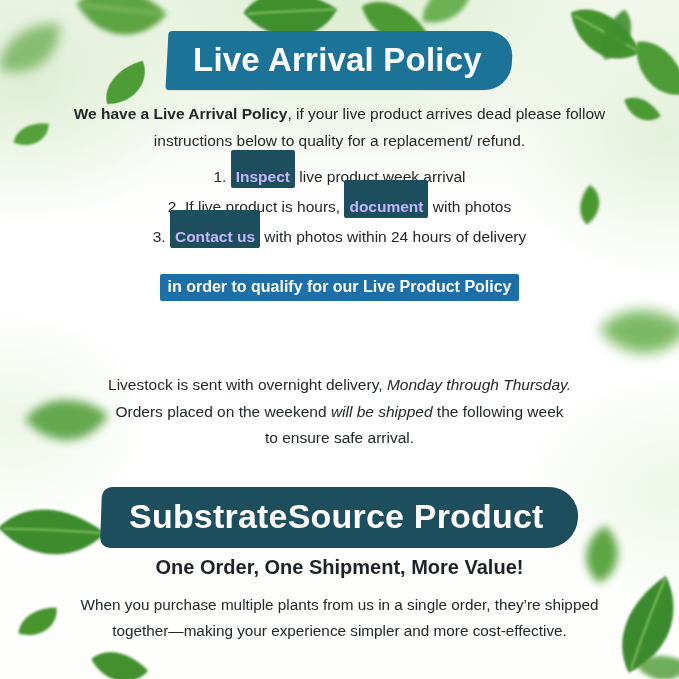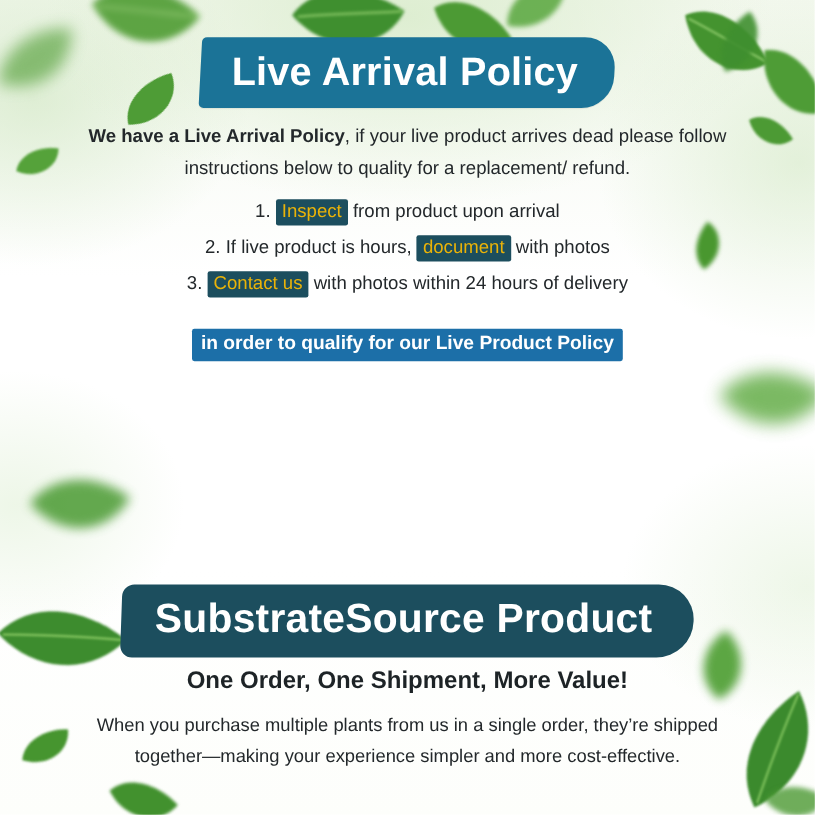--- a/index.html
+++ b/index.html
@@ -77,23 +77,23 @@
     padding:0;
     text-align:center;
     color:#23282b;
     font-size:15.5px;
     line-height:1.42;
   }
   ol.steps li { margin:0 0 8px 0; white-space:nowrap; }
 
   .hl-dark {
     background:#1c4e5e;
-    color:#eab308;
-    font-weight:normal;
-    padding:2px 5px 3px 5px;
+    color:#c4b5fd;
+    font-weight:bold;
+    padding:18px 5px 3px 5px;
     border-radius:2px;
   }
   .hl-blue {
     background:#1c6fa8;
     color:#ffffff;
     font-weight:bold;
     padding:3px 7px 4px 7px;
     border-radius:2px;
     display:inline-block;
     line-height:1.28;
@@ -258,40 +258,45 @@
   </div>
 
   <div class="pos body-text intro" style="top:101px;">
     <b>We have a Live Arrival Policy</b><span>, if your live product arrives dead please follow instructions below to quality for a replacement/ refund.</span>
   </div>
 
   <div class="pos" style="top:166px;">
     <ol class="steps">
       <li>
         <span>1.</span>
-        <span class="hl-dark">Inspect</span><span> from product upon arrival</span>
+        <span class="hl-dark">Inspect</span><span> live product week arrival</span>
       </li>
       <li>
         <span>2.</span>
         <span>If live product is hours,</span>
         <span class="hl-dark">document</span><span> with photos</span>
       </li>
       <li>
         <span>3.</span>
         <span class="hl-dark">Contact us</span><span> with photos within 24 hours of delivery</span>
       </li>
     </ol>
   </div>
 
   <div class="pos note" style="top:274px;">
     <div>
       <span class="hl-blue">in order to qualify for our Live Product Policy</span>
     </div>
   </div>
 
+  <div class="pos body-text ship" style="top:372px;">
+    <span>Livestock is sent with overnight delivery, </span><i>Monday through Thursday.</i><br>
+    <span>Orders placed on the weekend </span><i>will be shipped</i><span> the following week</span><br>
+    <span>to ensure safe arrival.</span>
+  </div>
 
   <div class="pos banner-wrap" style="top:487px;">
     <div class="banner banner-secondary">
       <span class="btxt">SubstrateSource Product</span>
     </div>
   </div>
 
   <div class="pos value-head" style="top:556px;">One Order, One Shipment, More Value!</div>
 
   <div class="pos body-text value-body" style="top:592px;">

